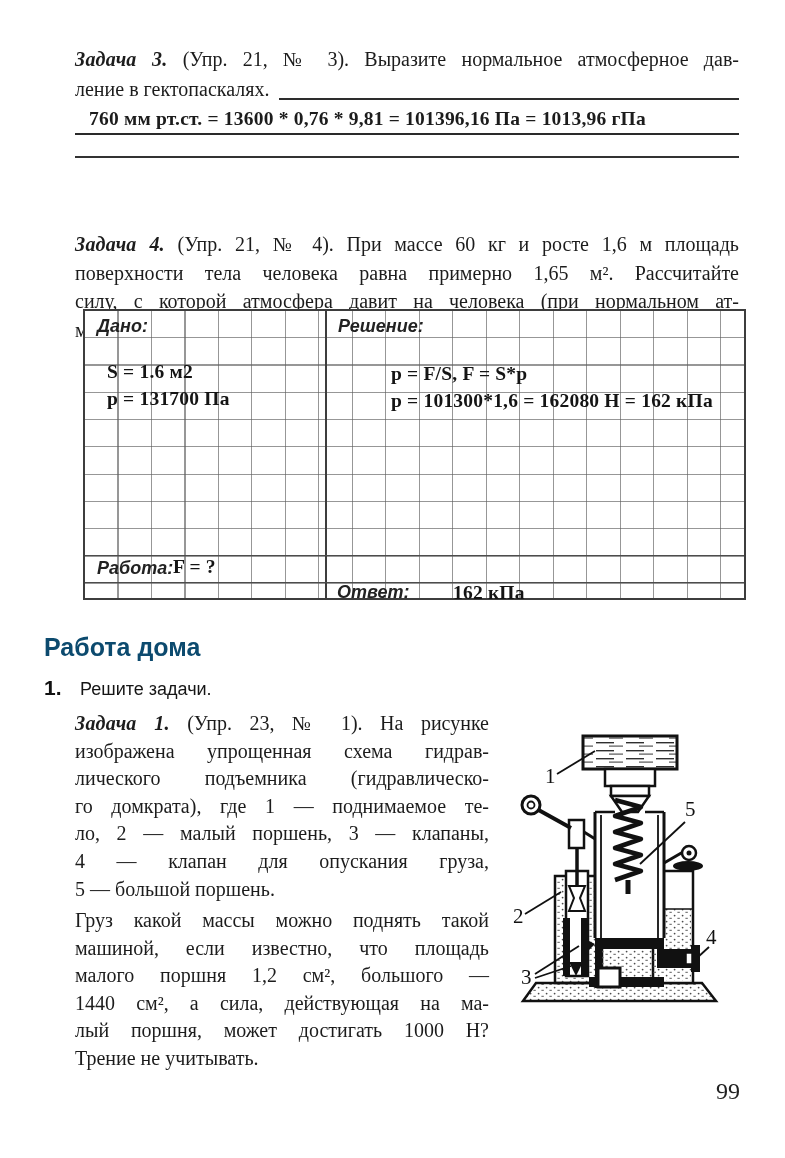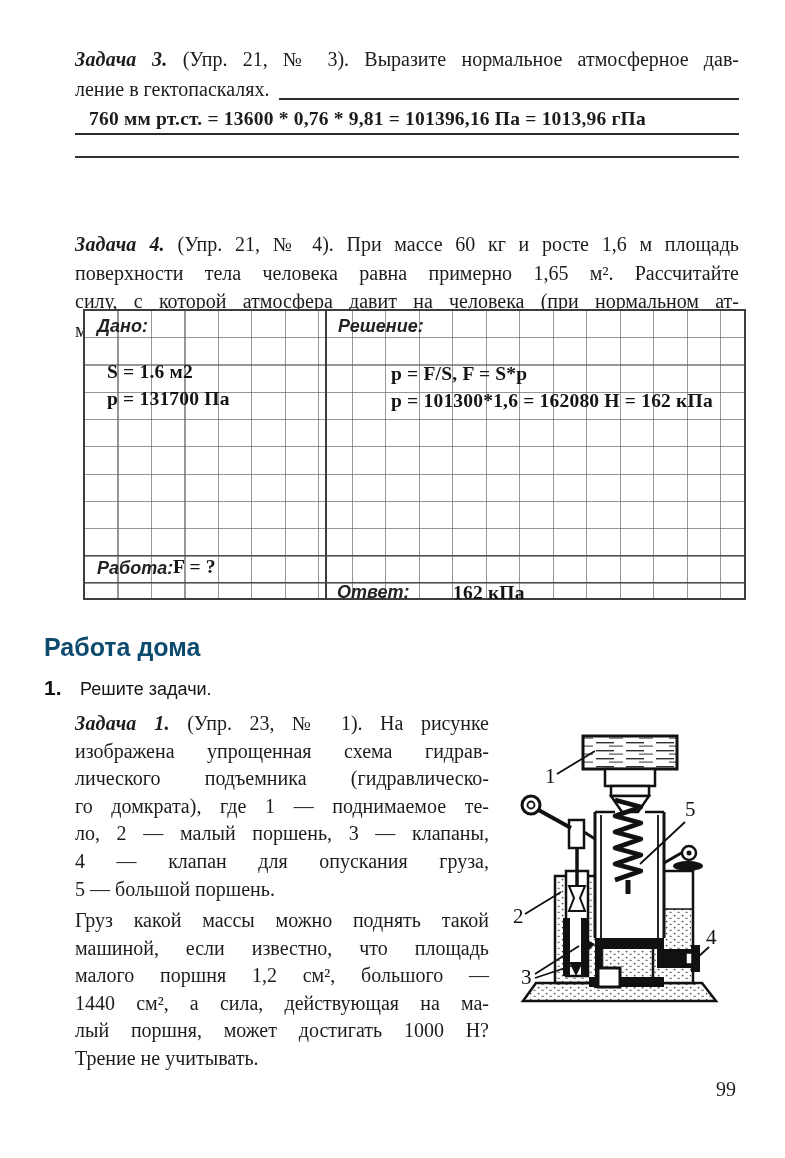--- a/index.html
+++ b/index.html
@@ -38,21 +38,21 @@
   .sol-table .hline{position:absolute;left:0;right:0;height:0;border-top:1.8px solid #4c4c4c;}
   .g-label{position:absolute;font-family:"Liberation Sans",sans-serif;font-style:italic;font-weight:600;font-size:18px;color:#222;}
   .hand{position:absolute;font-weight:bold;font-size:19.5px;letter-spacing:.2px;white-space:nowrap;color:#141414;}
   
   .hw-heading{position:absolute;left:44px;top:633px;font-family:"Liberation Sans",sans-serif;
     font-weight:bold;font-size:25px;color:#0c4a6e;}
   .hw-num{position:absolute;left:44px;top:676px;font-family:"Liberation Sans",sans-serif;
     font-weight:bold;font-size:21px;color:#111;}
   .hw-text{position:absolute;left:80px;top:679px;font-family:"Liberation Sans",sans-serif;
     font-size:18px;color:#151515;}
-  .page-num{position:absolute;left:716px;top:1078px;font-size:20px;color:#222;}
+  .page-num{position:absolute;left:716px;top:1078px;font-size:24px;color:#222;}
   .figure{position:absolute;left:505px;top:716px;width:282px;height:296px;}
 </style>
 </head>
 <body>
 
 <div class="para t3">
   <div class="line">
     <span class="ttl">Задача 3.</span>
     <span>(Упр. 21, № 3). Выразите нормальное атмосферное дав-</span>
   </div>

